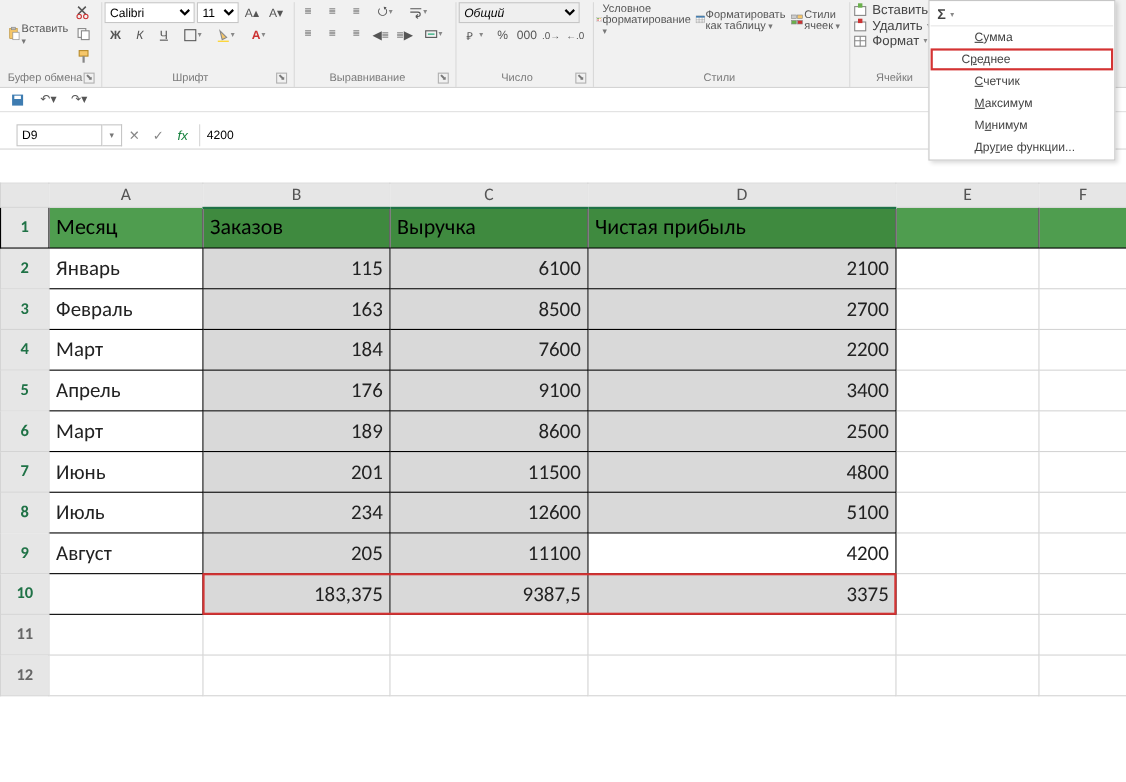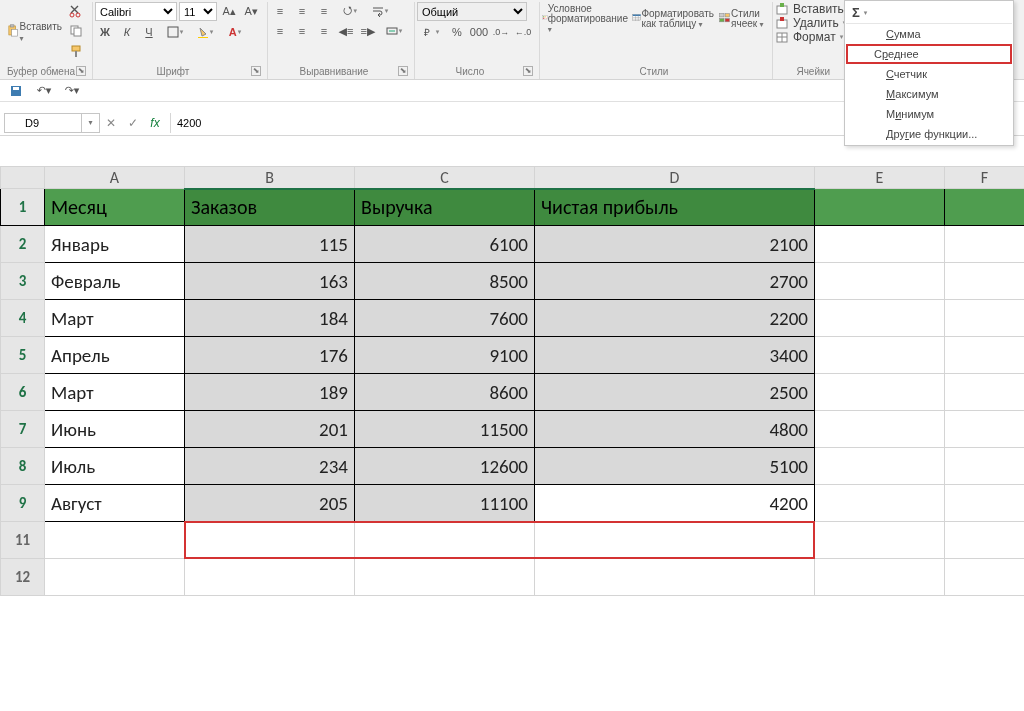--- a/index.html
+++ b/index.html
@@ -121,22 +121,22 @@
 
   .formula-bar {
     height: 26px;
     display: flex; align-items: center;
     border-bottom: 1px solid #d6d6d6;
     margin-top: 8px;
   }
   .name-box {
     width: 78px; height: 20px;
     border: 1px solid #c6c6c6;
-    margin-left: 4px;
-    font-size: 11px; padding-left: 20px;
+    margin-left: 15px;
+    font-size: 11px; padding-left: 4px;
   }
   .name-drop {
     width: 18px; height: 20px;
     border: 1px solid #c6c6c6; border-left: none;
     display: flex; align-items: center; justify-content: center;
     font-size: 8px; color: #777;
   }
   .fb-btn { width: 22px; text-align: center; color: #888; font-size: 12px; }
   .fx { font-style: italic; color: #15803d; }
   .formula-input {
@@ -335,21 +335,21 @@
             </svg>
           </div>
       </div>
     </div>
     <div class="group-label"><span>Выравнивание</span><span class="dl">⬊</span></div>
   </div>
 
   <div class="group">
     <div class="mini-stack">
       <div class="mini-row">
-        <select style="width:110px;height:19px;font-size:11px;border:1px solid #c6c6c6;"><option>Общий</option></select>
+        <select style="width:110px;height:19px;font-size:11px;border:1px solid #c6c6c6;font-style:italic;"><option>Общий</option></select>
       </div>
       <div class="mini-row">
         <div class="mini-btn drop">
             <svg width="12" height="12">
               <text x="1" y="10" font-size="10" fill="#555">₽</text>
             </svg>
           </div>
         <div class="mini-btn">%</div>
         <div class="mini-btn">000</div>
         <div class="mini-btn">
@@ -572,20 +572,29 @@
         </tr>
         <tr>
           <td class="rowhdr selrow">9</td>
      <td class="databorder align-l">Август</td>
      <td class="selarea align-r">205</td>
      <td class="selarea align-r">11100</td>
      <td class="selarea align-r active-cell">4200</td>
      <td></td>
      <td></td>
         </tr>
+        <tr id="avg-row">
+          <td class="rowhdr selrow">10</td>
+   <td class="databorder"></td>
+   <td class="selarea align-r">183,375</td>
+   <td class="selarea align-r">9387,5</td>
+   <td class="selarea align-r">3375</td>
+   <td></td>
+   <td></td>
+        </tr>
         <tr>
           <td class="rowhdr">11</td>
      <td></td>
      <td></td>
      <td></td>
      <td></td>
      <td></td>
      <td></td>
         </tr>
         <tr>

